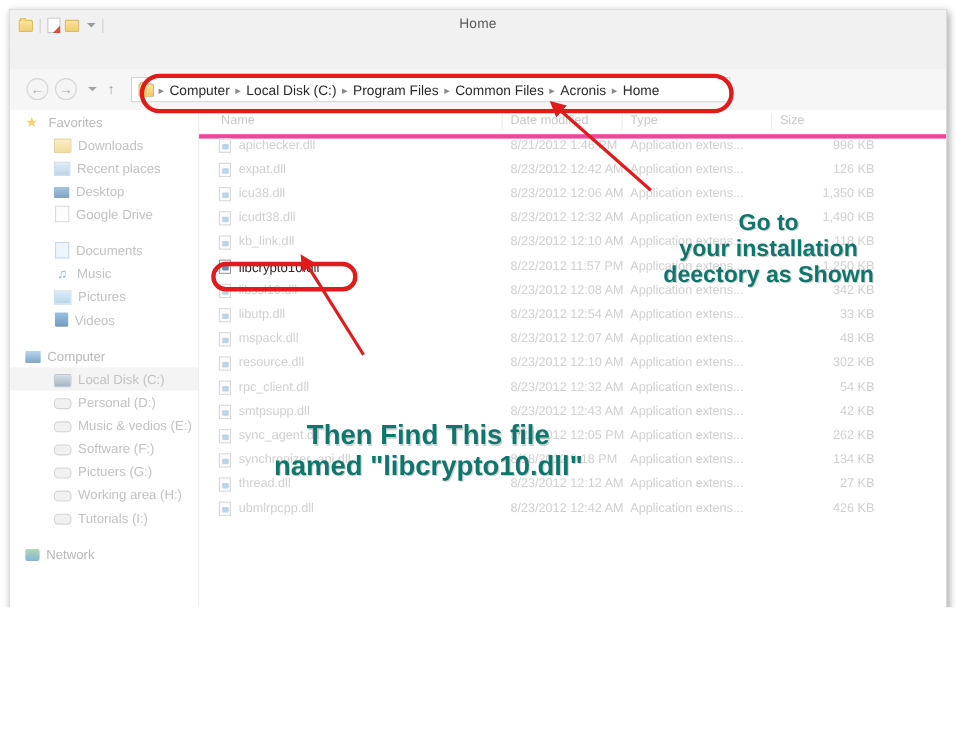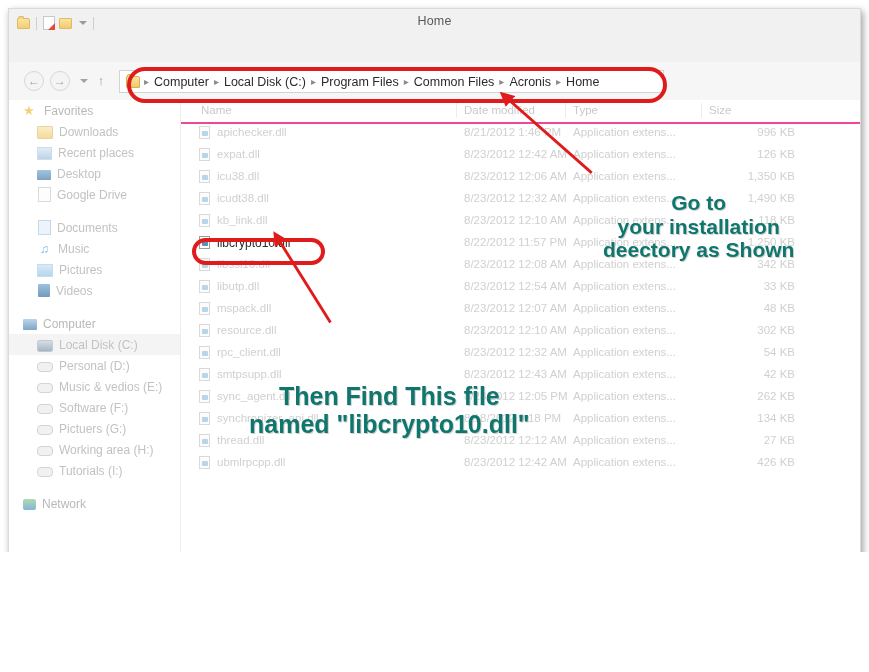--- a/index.html
+++ b/index.html
@@ -241,21 +241,21 @@
   .nav-item {
     display: flex;
     align-items: center;
     height: 21px;
     font-size: 12px;
     color: #c2c2c2;
     padding-left: 14px;
     white-space: nowrap;
   }
   .nav-item.root { color: #b9b9b9; }
-  .nav-item.child { padding-left: 28px; text-align: center; }
+  .nav-item.child { padding-left: 40px; text-align: center; }
   .nav-item.selected { background: #f4f4f4; }
   .nav-gap { height: 12px; }
   .nav-ico {
     width: 15px; height: 14px;
     margin-right: 6px;
     flex: none;
     position: relative;
   }
   .ico-star {
     color: #f2c14a;
@@ -359,21 +359,21 @@
 
   
   .filepane {
     position: absolute;
     left: 172px; top: 0; right: 0; bottom: 0;
   }
   .colheader {
     position: absolute;
     left: 0; top: 0;
     right: 0; height: 22px;
-    border-bottom: 2px solid #ec4899;
+    border-bottom: 4px solid #ec4899;
   }
   .colheader .col {
     position: absolute;
     top: 4px;
     font-size: 11.5px;
     color: #c9c9c9;
     white-space: nowrap;
   }
   .colheader .divider {
     position: absolute;

